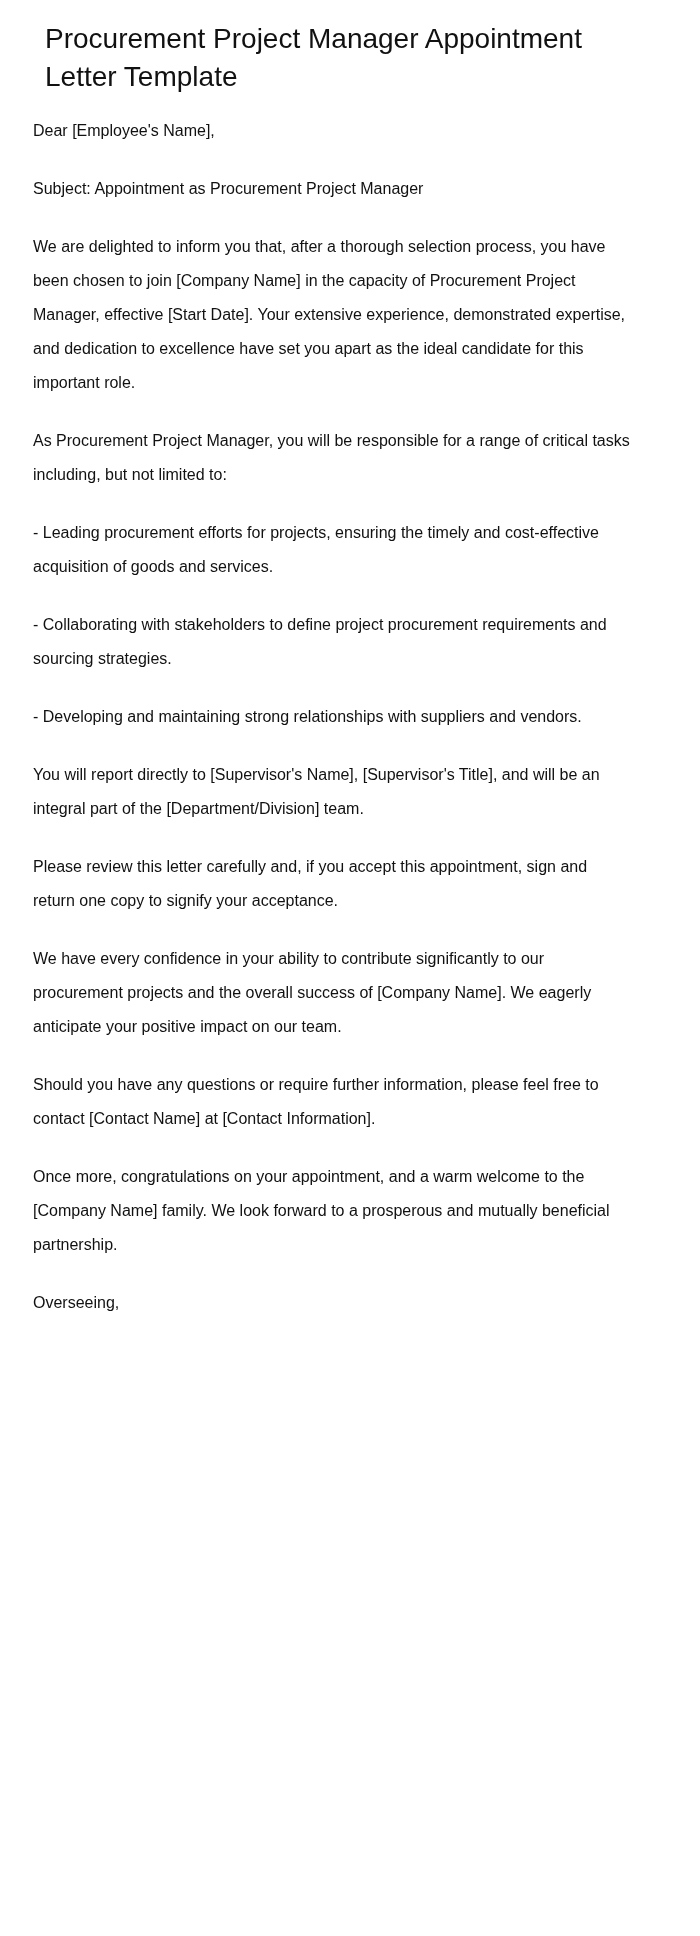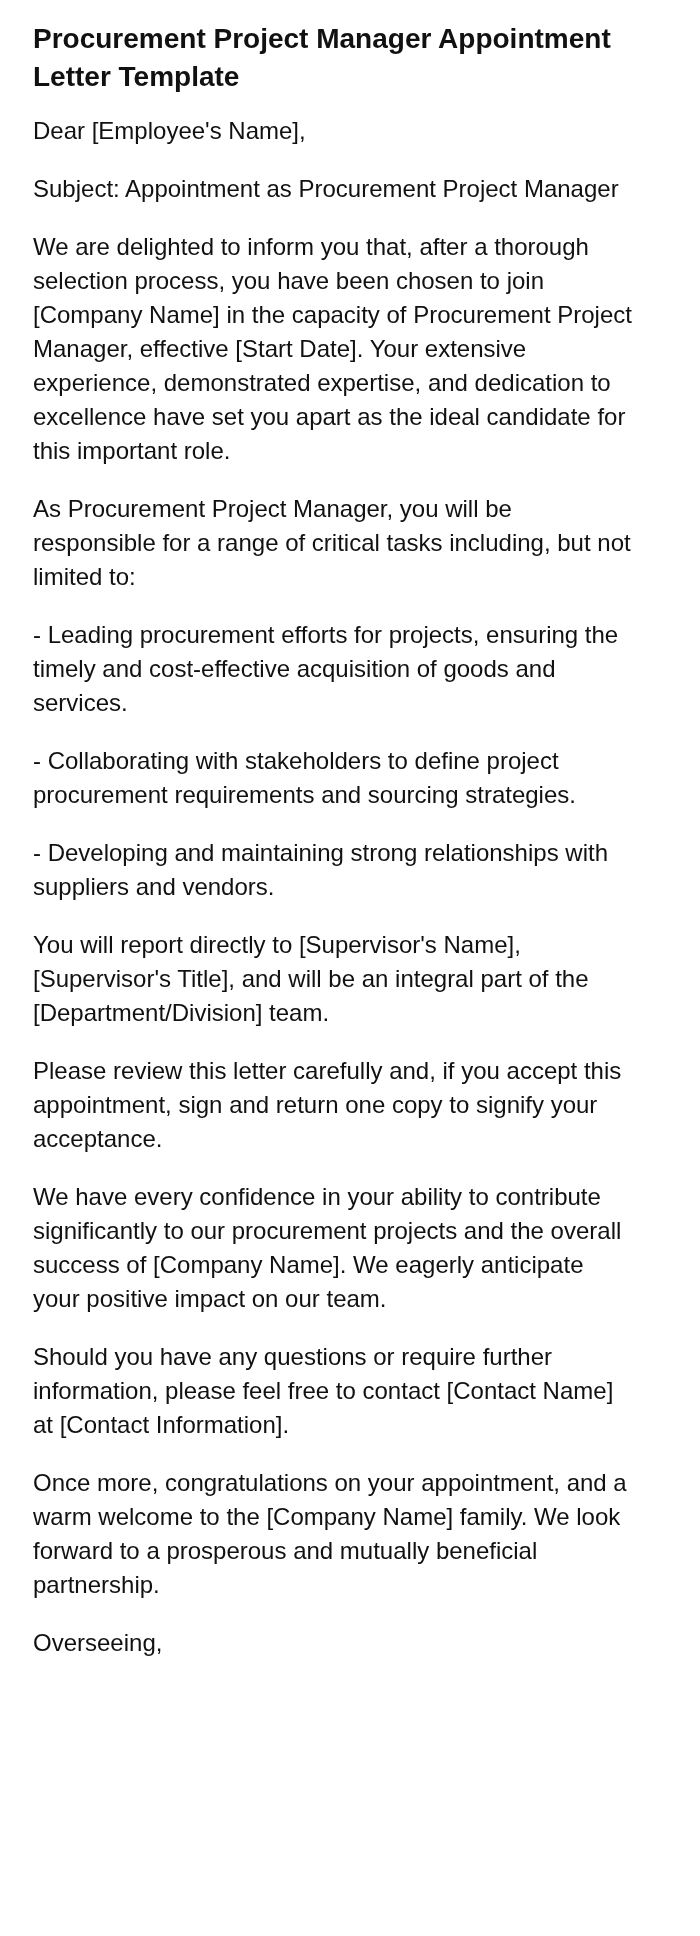--- a/index.html
+++ b/index.html
@@ -15,30 +15,30 @@
     color: #111111;
     overflow: hidden;
   }
   .page {
     width: 700px;
     height: 1936px;
     background: #ffffff;
     padding: 20px 67px 0 33px;
   }
   .letter-title {
-    margin: 0 0 18px 0;
+    margin: 0 0 18px 12px;
     font-size: 28px;
     line-height: 38px;
-    font-weight: 700;
+    font-weight: 400;
     color: #111111;
     letter-spacing: 0;
   }
   .letter-body p {
     margin: 0 0 24px 0;
-    font-size: 24px;
+    font-size: 16px;
     line-height: 34px;
     font-weight: 400;
     color: #111111;
   }
 </style>
 </head>
 <body>
 
 <main class="page">
   <h1 class="letter-title">Procurement Project Manager Appointment Letter Template</h1>

